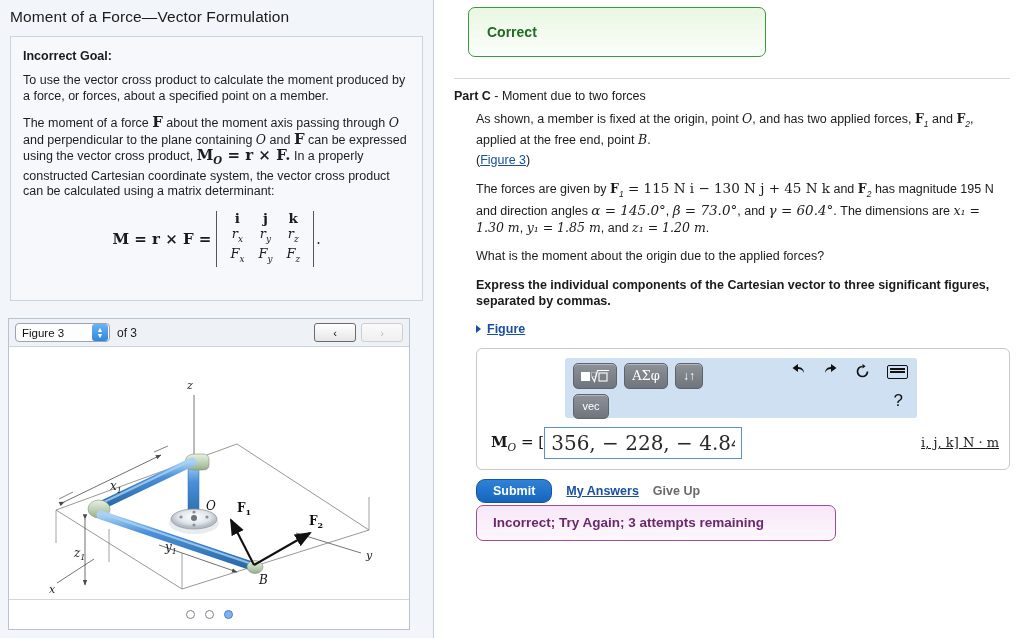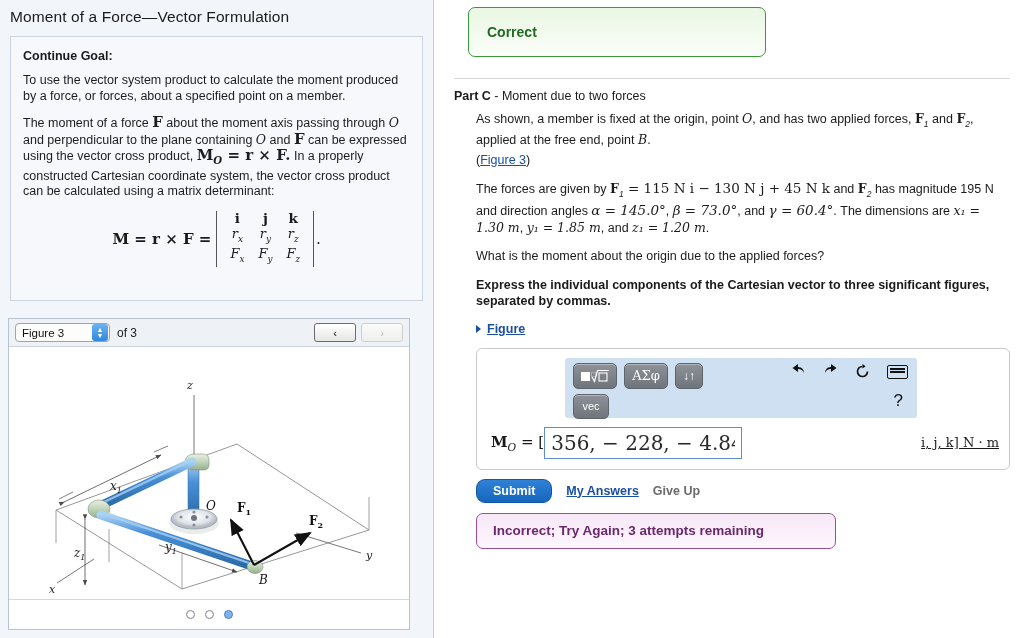--- a/index.html
+++ b/index.html
@@ -179,21 +179,21 @@
   .submit-btn{
     background:linear-gradient(#2f82d6,#1565bd);
     border:1px solid #1257a3;border-radius:9px;
     color:#fff;font-weight:bold;font-size:12.5px;
     padding:4px 16px;cursor:pointer;
   }
   .my-answers{color:#1a4fa0;text-decoration:underline;font-weight:bold;font-size:12.5px;}
   .give-up{color:#6a6a6a;font-size:12.5px;font-weight:bold;}
 
   .incorrect-banner{
-    margin-top:10px;width:360px;height:36px;box-sizing:border-box;
+    margin-top:2px;width:360px;height:36px;box-sizing:border-box;
     border:1px solid #9b4d9b;border-radius:7px;
     background:linear-gradient(#f7e7f7,#fdf7fd);
     display:flex;align-items:center;padding-left:16px;
     font-size:13.5px;font-weight:bold;color:#6a2a6a;
   }
   .bottom-row{
     position:absolute;right:14px;bottom:10px;
     display:flex;align-items:center;gap:18px;
   }
   .provide-fb{color:#1a4fa0;text-decoration:underline;font-size:12.5px;}
@@ -206,23 +206,23 @@
 </head>
 <body>
 
 <div class="page">
 
   <div class="left-panel">
 
     <div class="left-title">Moment of a Force—Vector Formulation</div>
 
     <div class="intro-box">
-      <div class="lg-head">Continue Goal:</div>
-
-      <p class="lg-p">To use the vector system product to calculate the moment produced by a force, or forces, about a specified point on a member.</p>
+      <div class="lg-head">Incorrect Goal:</div>
+
+      <p class="lg-p">To use the vector cross product to calculate the moment produced by a force, or forces, about a specified point on a member.</p>
 
       <p class="lg-p"><span>The moment of a force </span><span class="bigm">F</span><span> about the moment axis passing through </span><span class="mathi">O</span><span> and perpendicular to the plane containing </span><span class="mathi">O</span><span> and </span><span class="bigm">F</span><span> can be expressed using the vector cross product,</span>
         <span class="bigm">M<span class="sub">O</span> = r × F.</span><span> In a properly constructed Cartesian coordinate system, the vector cross product can be calculated using a matrix determinant:</span>
       </p>
 
       <div class="det-wrap">
         <span class="det-lhs">M = r × F =</span>
         <span class="matrix">
           <table>
             <tbody>

